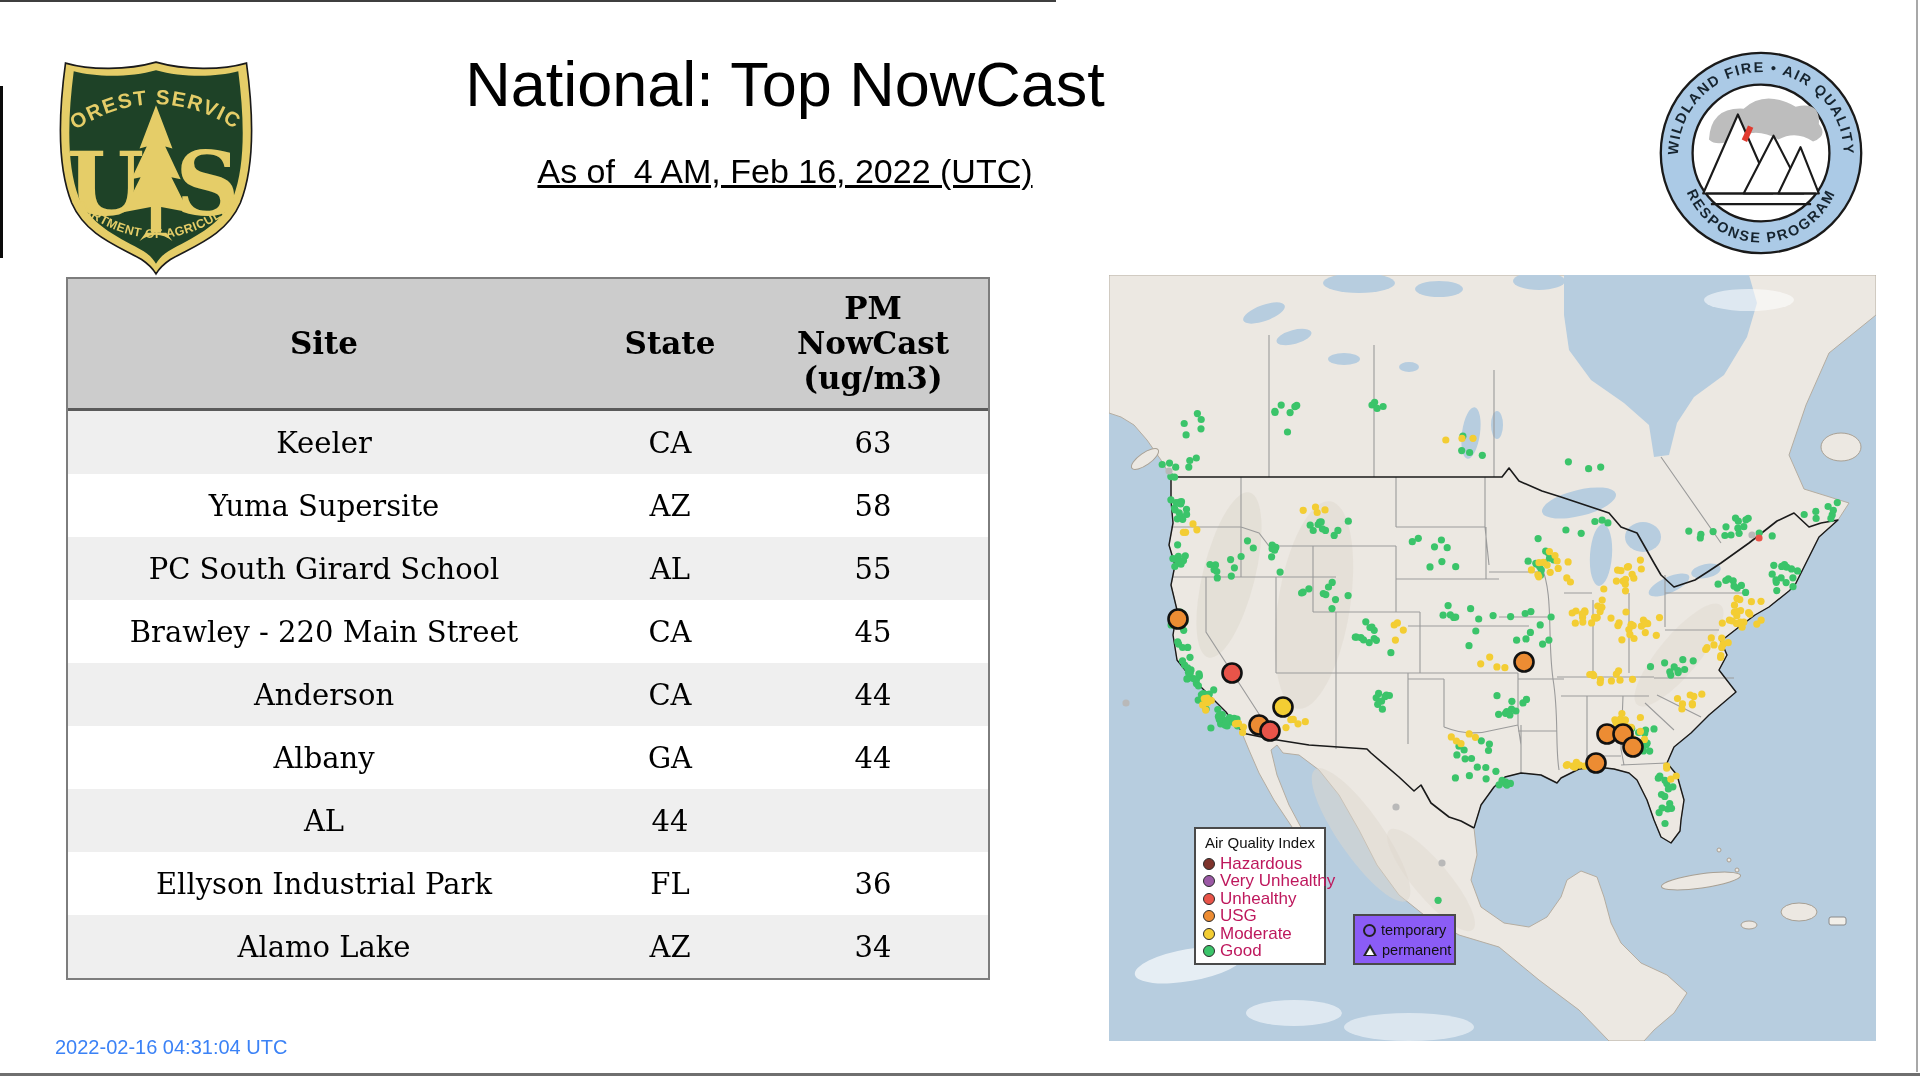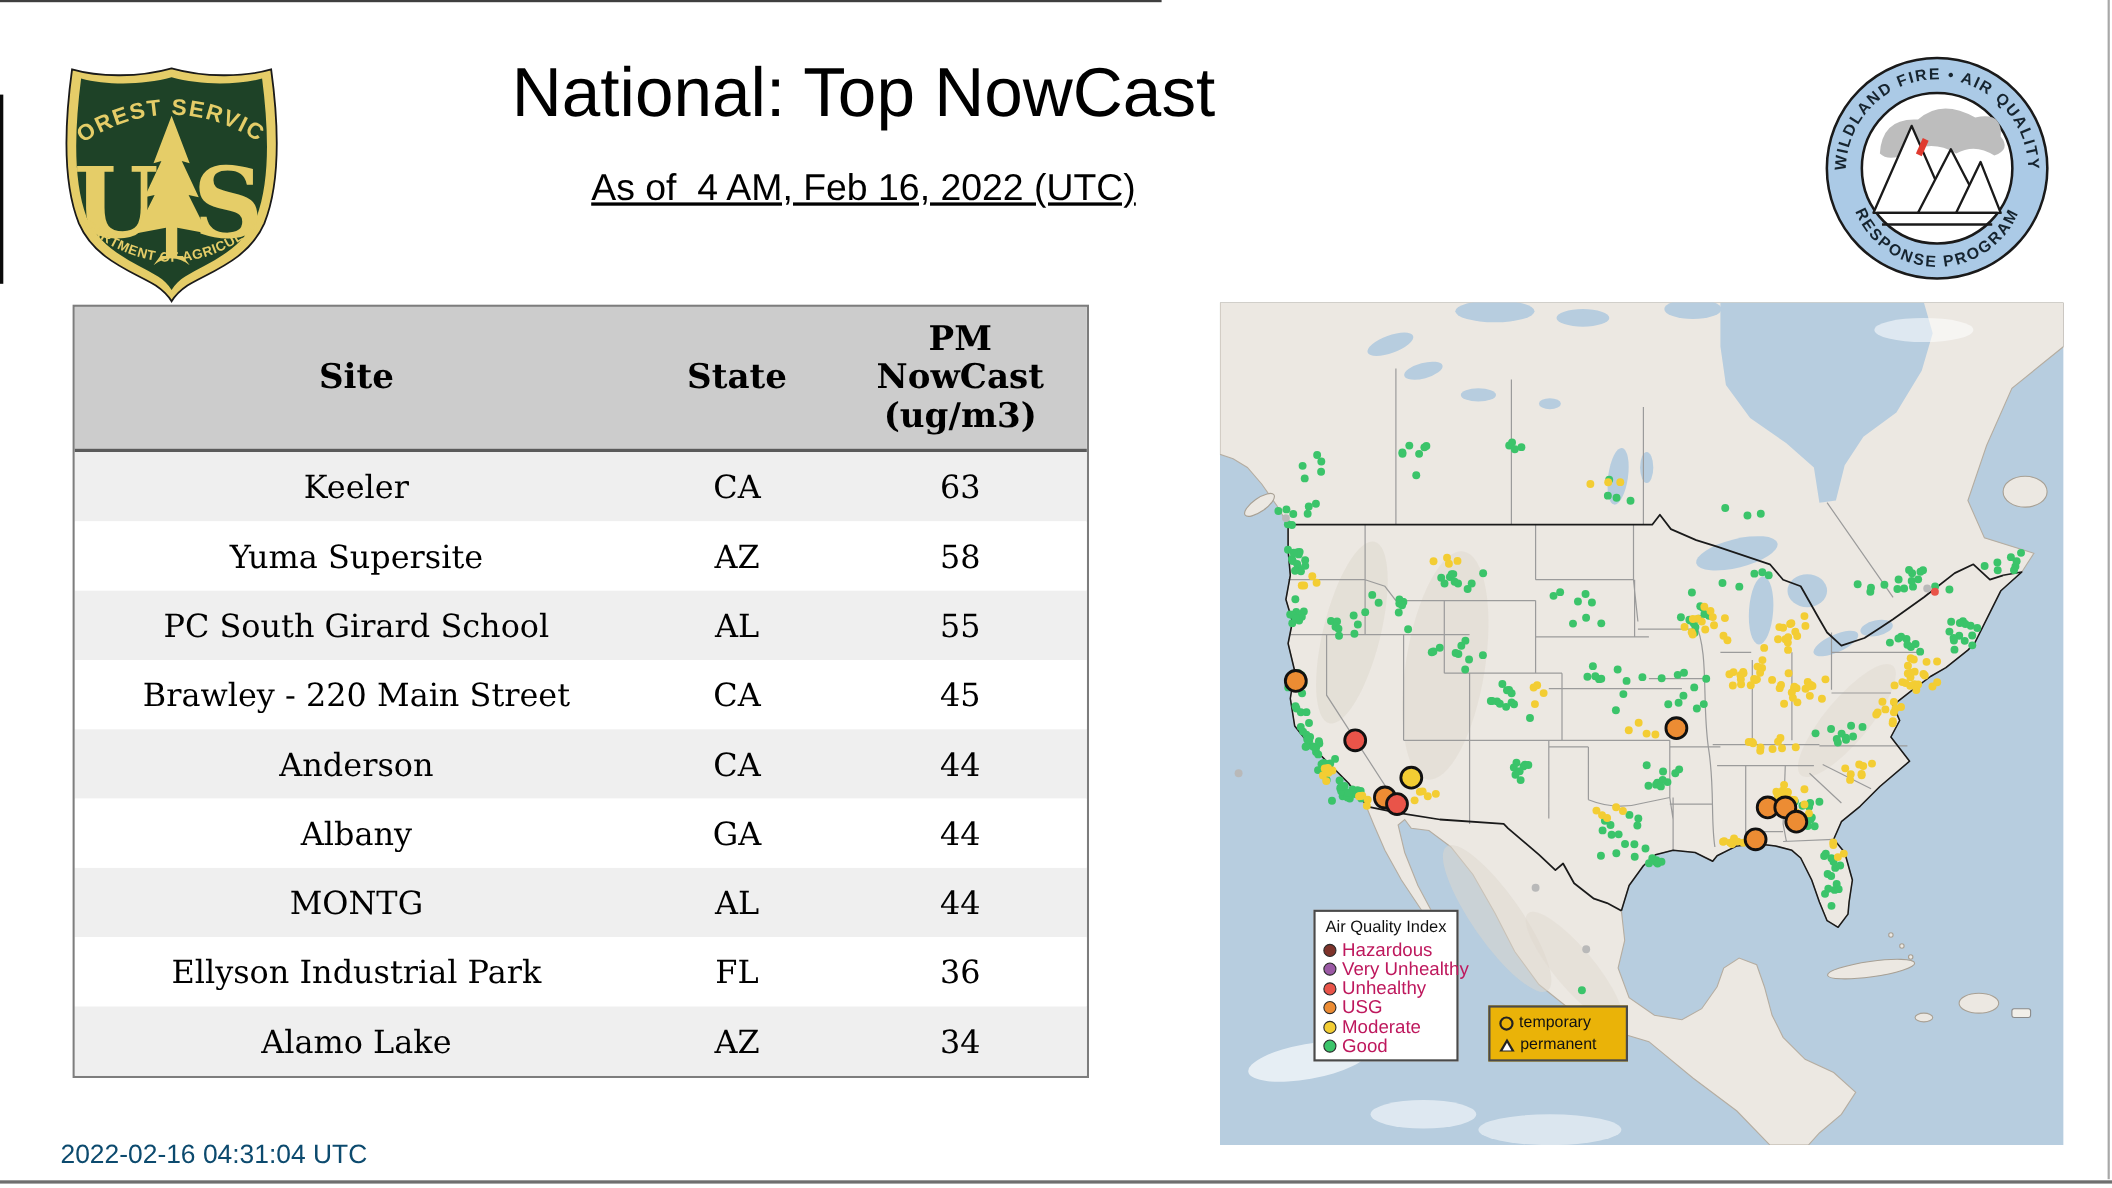--- a/index.html
+++ b/index.html
@@ -26,34 +26,34 @@
   .aq-head{display:grid;grid-template-columns:512px 180px 226px;height:132px;
            background:#cccccc;border-bottom:3px solid #5a5a5a;box-sizing:border-box;}
   .aq-head .hc{display:flex;align-items:center;justify-content:center;text-align:center;
            font-weight:bold;font-size:31px;color:#000;line-height:1.12;}
   .aq-body .r{display:grid;grid-template-columns:512px 180px 226px;height:63px;}
   .aq-body .r:nth-child(odd){background:#efefef;}
   .aq-body .r:nth-child(even){background:#ffffff;}
   .aq-body .c{display:flex;align-items:center;justify-content:center;
            font-size:29px;color:#000;}
 
-  .timestamp{position:absolute;left:55px;top:1036px;font-size:24px;color:#0c4a6e;}
+  .timestamp{position:absolute;left:55px;top:1036px;font-size:20px;color:#3b82f6;}
 
   .map-wrap{position:absolute;left:1073px;top:275px;width:767px;height:766px;margin-left:36px;}
   .map-wrap svg{display:block;}
 
   
   .aqi-legend{position:absolute;left:85px;top:552px;width:132px;height:138px;background:#fff;
               border:2px solid #4a4a4a;box-sizing:border-box;padding:5px 7px 0 7px;}
   .aqi-legend .lg-title{font-size:15px;color:#111;text-align:center;margin-bottom:4px;}
   .aqi-legend .lg-item{display:flex;align-items:center;height:17.5px;}
   .aqi-legend .lg-dot{width:12px;height:12px;border-radius:50%;border:1.6px solid #2b2b2b;
               margin-right:5px;flex:none;box-sizing:border-box;}
   .aqi-legend .lg-label{font-size:17px;color:#be185d;white-space:nowrap;}
-  .mk-legend{position:absolute;left:244px;top:639px;width:127px;height:51px;background:#eab308;
+  .mk-legend{position:absolute;left:244px;top:639px;width:103px;height:51px;background:#8b5cf6;
               border:2px solid #4a4a4a;box-sizing:border-box;padding:4px 0 0 8px;}
   .mk-legend .mk-row{display:flex;align-items:center;height:20px;}
   .mk-circle{width:13px;height:13px;border-radius:50%;border:2px solid #222;box-sizing:border-box;
               margin-right:5px;flex:none;}
   .mk-tri{width:0;height:0;border-left:7.5px solid transparent;border-right:7.5px solid transparent;
               border-bottom:12px solid #222;position:relative;margin-right:5px;flex:none;}
   .mk-tri::after{content:"";position:absolute;left:-4.5px;top:3.5px;width:0;height:0;
               border-left:4.5px solid transparent;border-right:4.5px solid transparent;
               border-bottom:7.5px solid #fff;}
   .mk-label{font-size:14.5px;color:#111;}
@@ -157,21 +157,20 @@
           <div class="c">Anderson</div>
           <div class="c">CA</div>
           <div class="c">44</div>
         </div>
         <div class="r">
           <div class="c">Albany</div>
           <div class="c">GA</div>
           <div class="c">44</div>
         </div>
         <div class="r">
-          <div class="c">MONTG</div>
           <div class="c">AL</div>
           <div class="c">44</div>
         </div>
         <div class="r">
           <div class="c">Ellyson Industrial Park</div>
           <div class="c">FL</div>
           <div class="c">36</div>
         </div>
         <div class="r">
           <div class="c">Alamo Lake</div>

